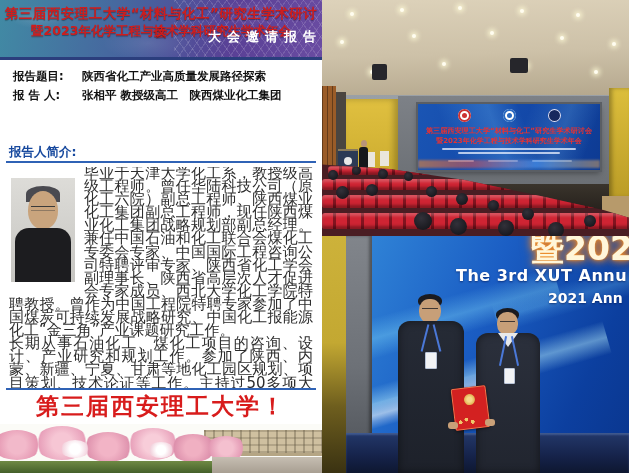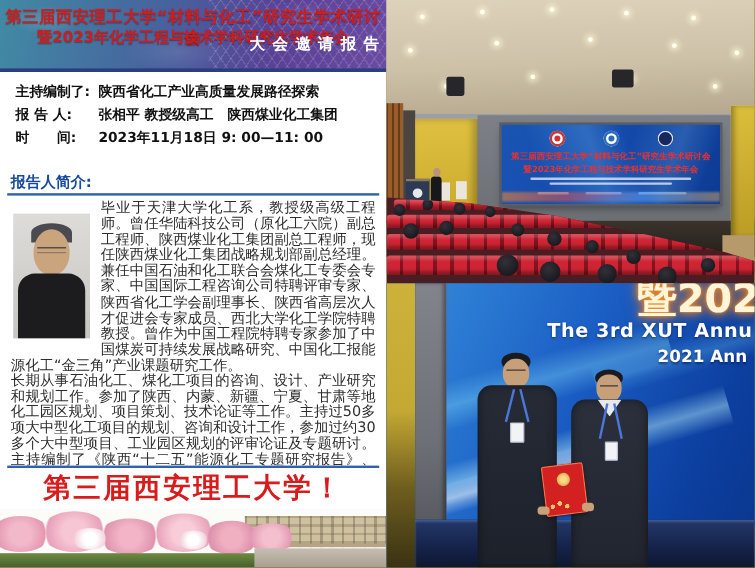--- a/index.html
+++ b/index.html
@@ -30,21 +30,21 @@
     color:#ffffff; letter-spacing:6px; }
 
   .p-info { left:13px; top:67px; width:300px; }
   .irow { font-size:11.5px; font-weight:bold; color:#101010; line-height:19px; white-space:nowrap; }
   .ilabel { display:inline-block; min-width:64px; }
   .ivalue { margin-left:5px; }
 
   .bio-head { left:9px; top:144px; font-size:12.5px; font-weight:bold; color:#17499e; }
   .rule { left:6px; width:310px; height:2px; background:#2f62b5; }
   .bio-body { left:9px; top:167px; width:304px; height:221px; overflow:hidden;
-    font-size:12px; line-height:13.1px; color:#2d2d2d; text-align:justify; }
+    font-size:15px; line-height:13.1px; color:#2d2d2d; text-align:justify; }
   .portrait { float:left; width:64px; height:104px; margin:11px 9px 3px 2px;
     background:linear-gradient(#dddcd8,#c6c5c1); position:relative; overflow:hidden; }
   .portrait .phead { position:absolute; left:17px; top:13px; width:30px; height:38px;
     border-radius:50% 50% 46% 46%; background:#c9a47d; }
   .portrait .phair { position:absolute; left:15px; top:8px; width:34px; height:16px;
     border-radius:50% 50% 0 0; background:#4a4a50; }
   .portrait .pglasses { position:absolute; left:20px; top:28px; width:24px; height:5px;
     border-top:1px solid #3a3a3a; border-bottom:1px solid rgba(60,60,60,.4); }
   .portrait .pbody { position:absolute; left:4px; top:50px; width:56px; height:54px;
     border-radius:14px 14px 0 0; background:#1c1c1f; }
@@ -167,27 +167,24 @@
       <div class="map"></div>
       <div class="hatch"></div>
       <div class="abs ht1">第三届西安理工大学“材料与化工”研究生学术研讨会</div>
       <div class="abs ht2">暨2023年化学工程与技术学科研究生学术年会</div>
       <div class="abs ht3">大会邀请报告</div>
       <div class="hbar"></div>
     </div>
 
     <div class="abs p-info">
       <div class="irow">
-        <span class="ilabel">主持编制了:</span><span class="ivalue">陕西省化工产业高质量发展路径探索</span>
+        <span class="ilabel">报告题目:</span><span class="ivalue">陕西省化工产业高质量发展路径探索</span>
       </div>
       <div class="irow">
         <span class="ilabel">报 告 人:</span><span class="ivalue">张相平 教授级高工　陕西煤业化工集团</span>
-      </div>
-      <div class="irow">
-        <span class="ilabel">时　　间:</span><span class="ivalue">2023年11月18日 9: 00—11: 00</span>
       </div>
     </div>
 
     <div class="abs bio-head">报告人简介:</div>
     <div class="abs rule" style="top:161px;"></div>
 
     <div class="abs bio-body">
       <div class="portrait">
         <div class="phair"></div>
         <div class="phead"></div>

